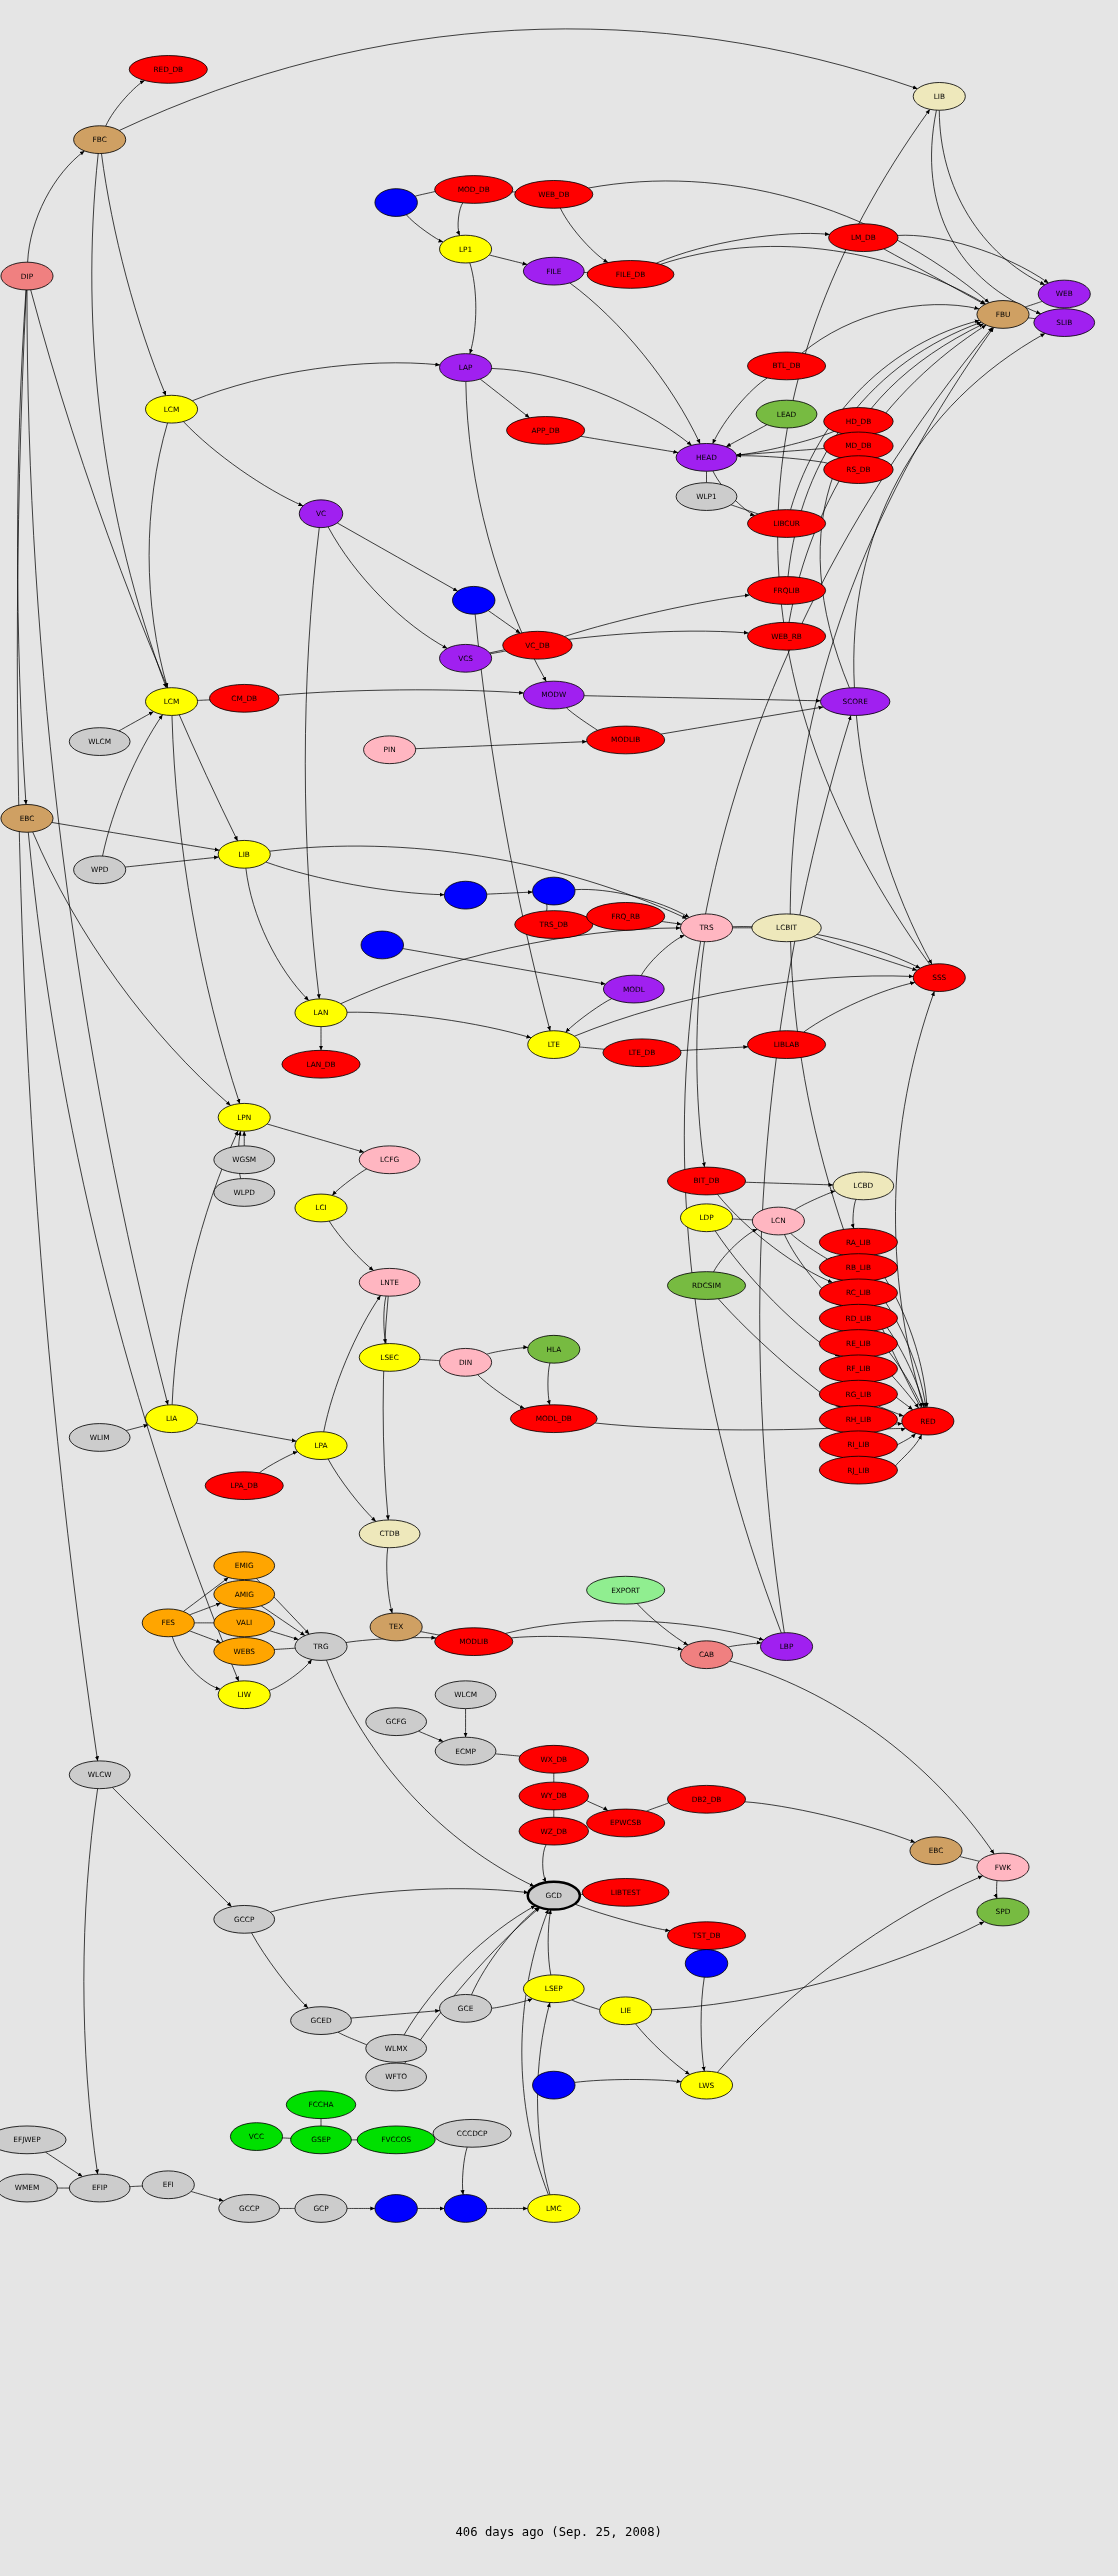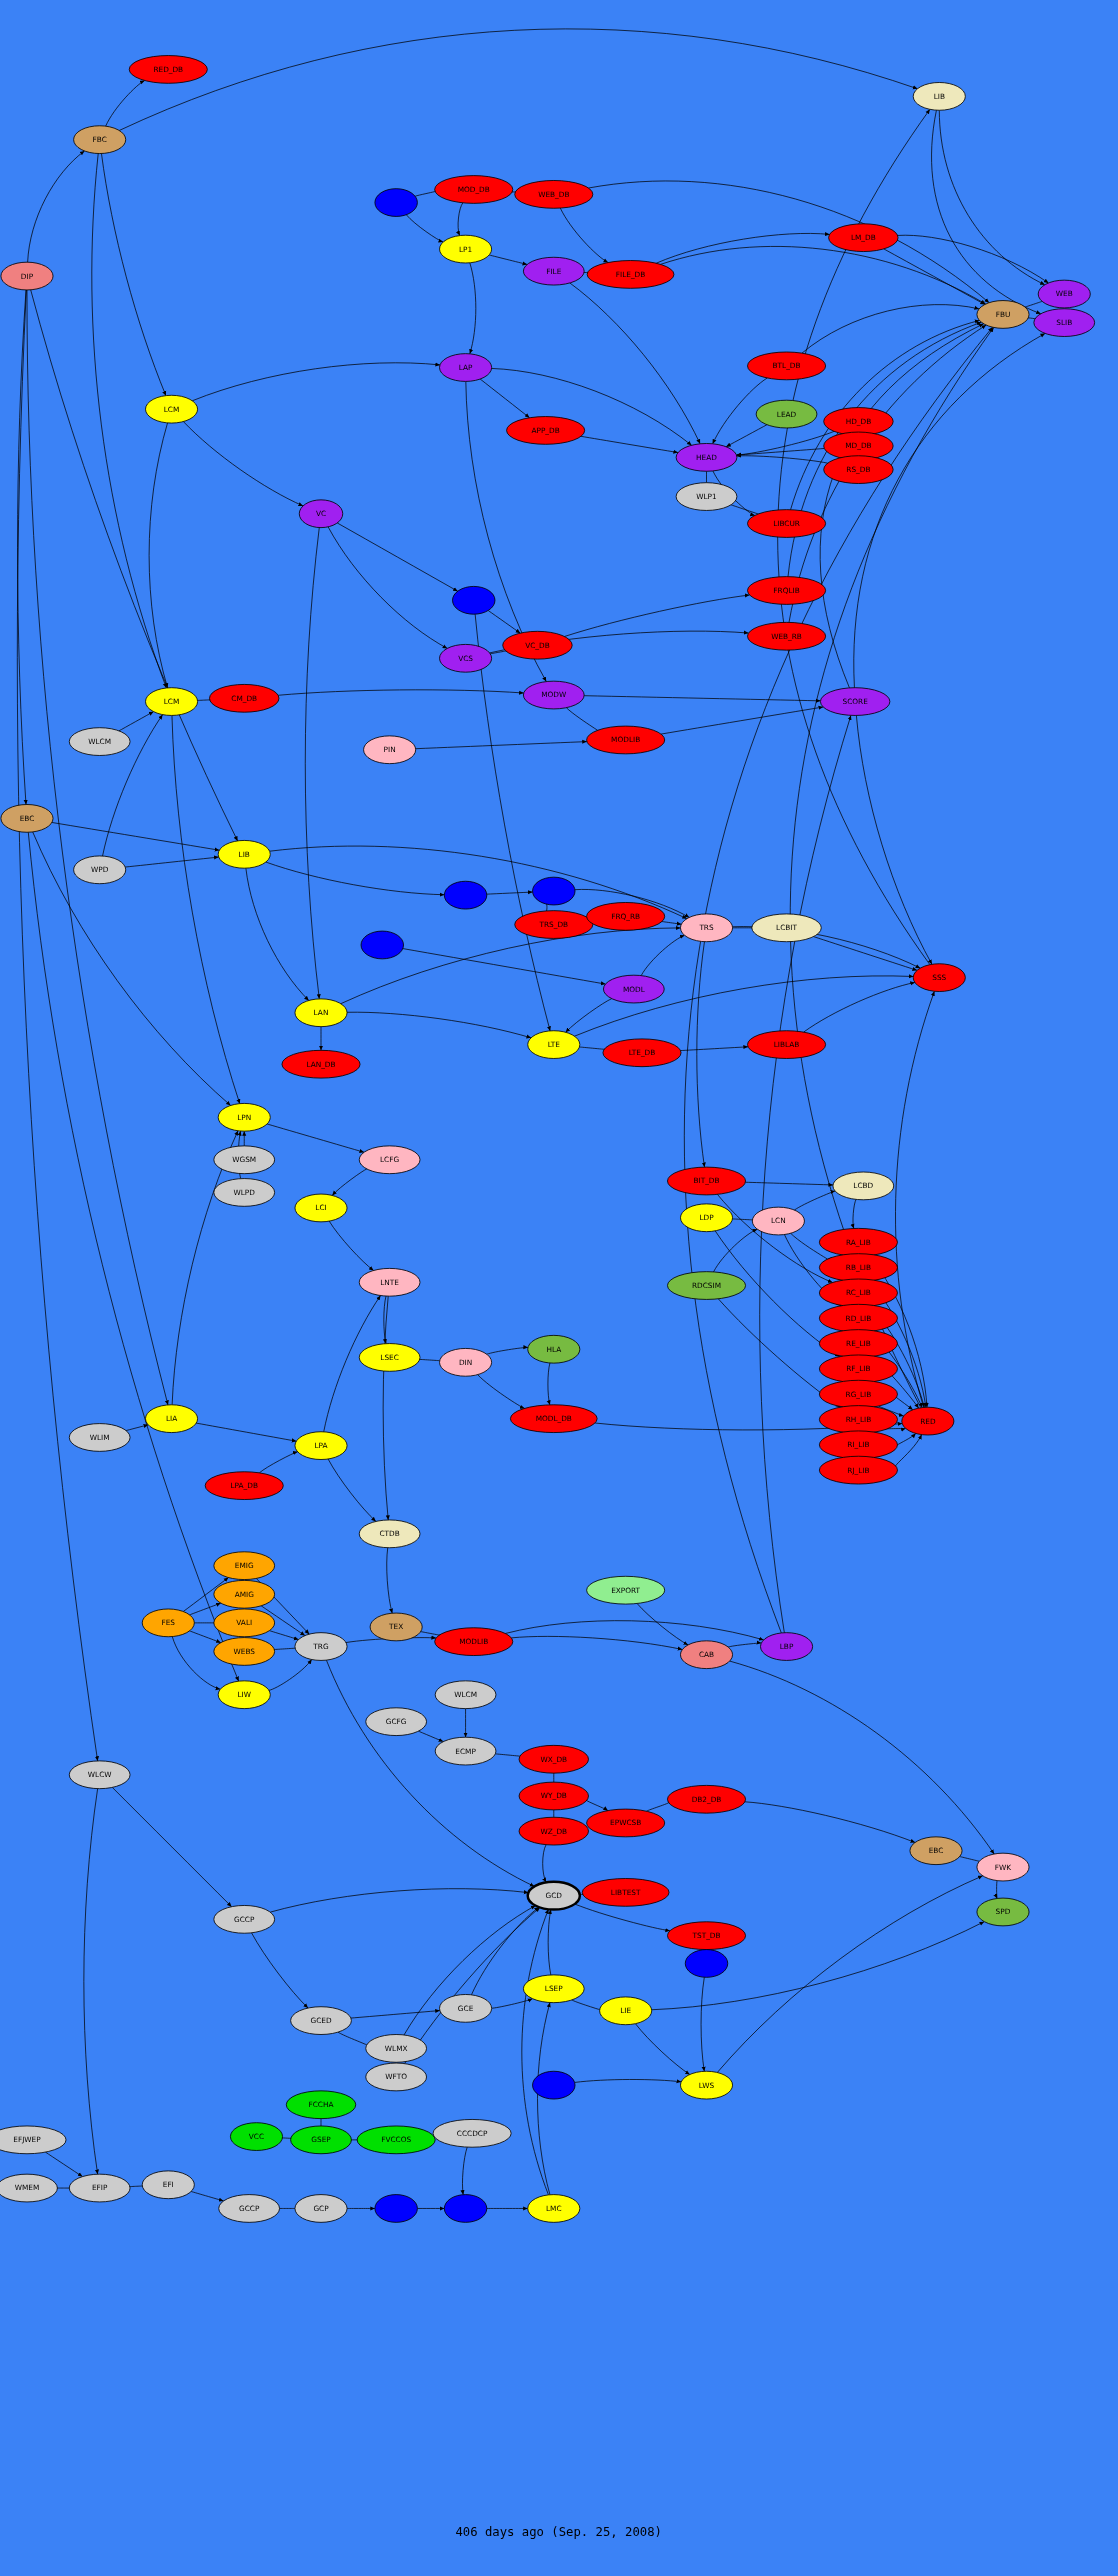--- a/index.html
+++ b/index.html
@@ -1,16 +1,16 @@
 <!DOCTYPE html>
 <html style="font-size:13px"><head>
 <meta charset="utf-8">
 <style>
   html,body{margin:0;padding:0;background:#ffffff;}
-  .canvas{position:relative;width:1119px;height:2576px;background:#3b82f6;overflow:hidden;}
+  .canvas{position:relative;width:1119px;height:2576px;background:#e5e5e5;overflow:hidden;}
   svg{display:block;}
   .edge{fill:none;stroke:#000000;stroke-width:0.9;}
   .node-label{font-family:"DejaVu Sans",sans-serif;font-size:9px;fill:#000000;text-anchor:middle;}
   .caption{font-family:"DejaVu Sans Mono",monospace;font-size:15px;fill:#000000;text-anchor:middle;}
 </style>
 </head>
 <body>
 
 <div class="canvas">
   <svg id="graph" width="1119" height="2576" viewBox="0 0 1370 3154" xmlns="http://www.w3.org/2000/svg">

